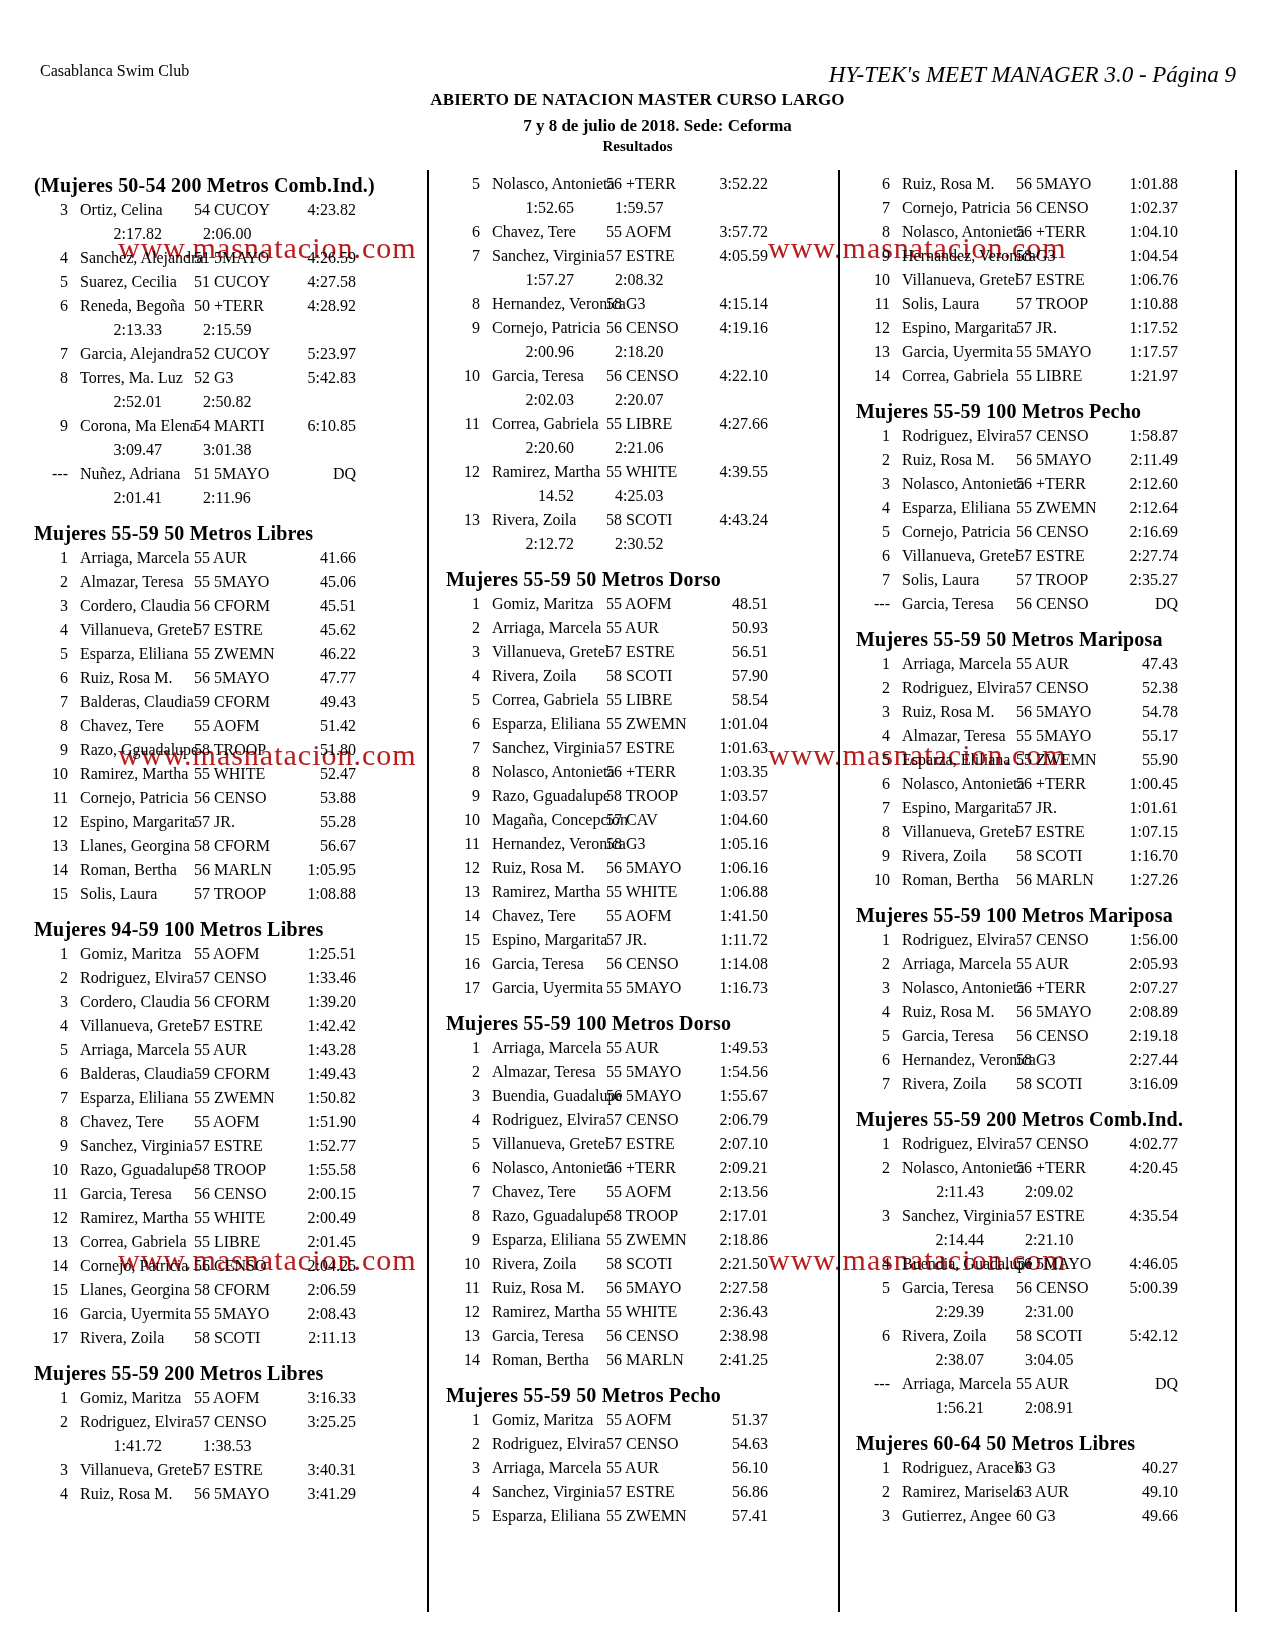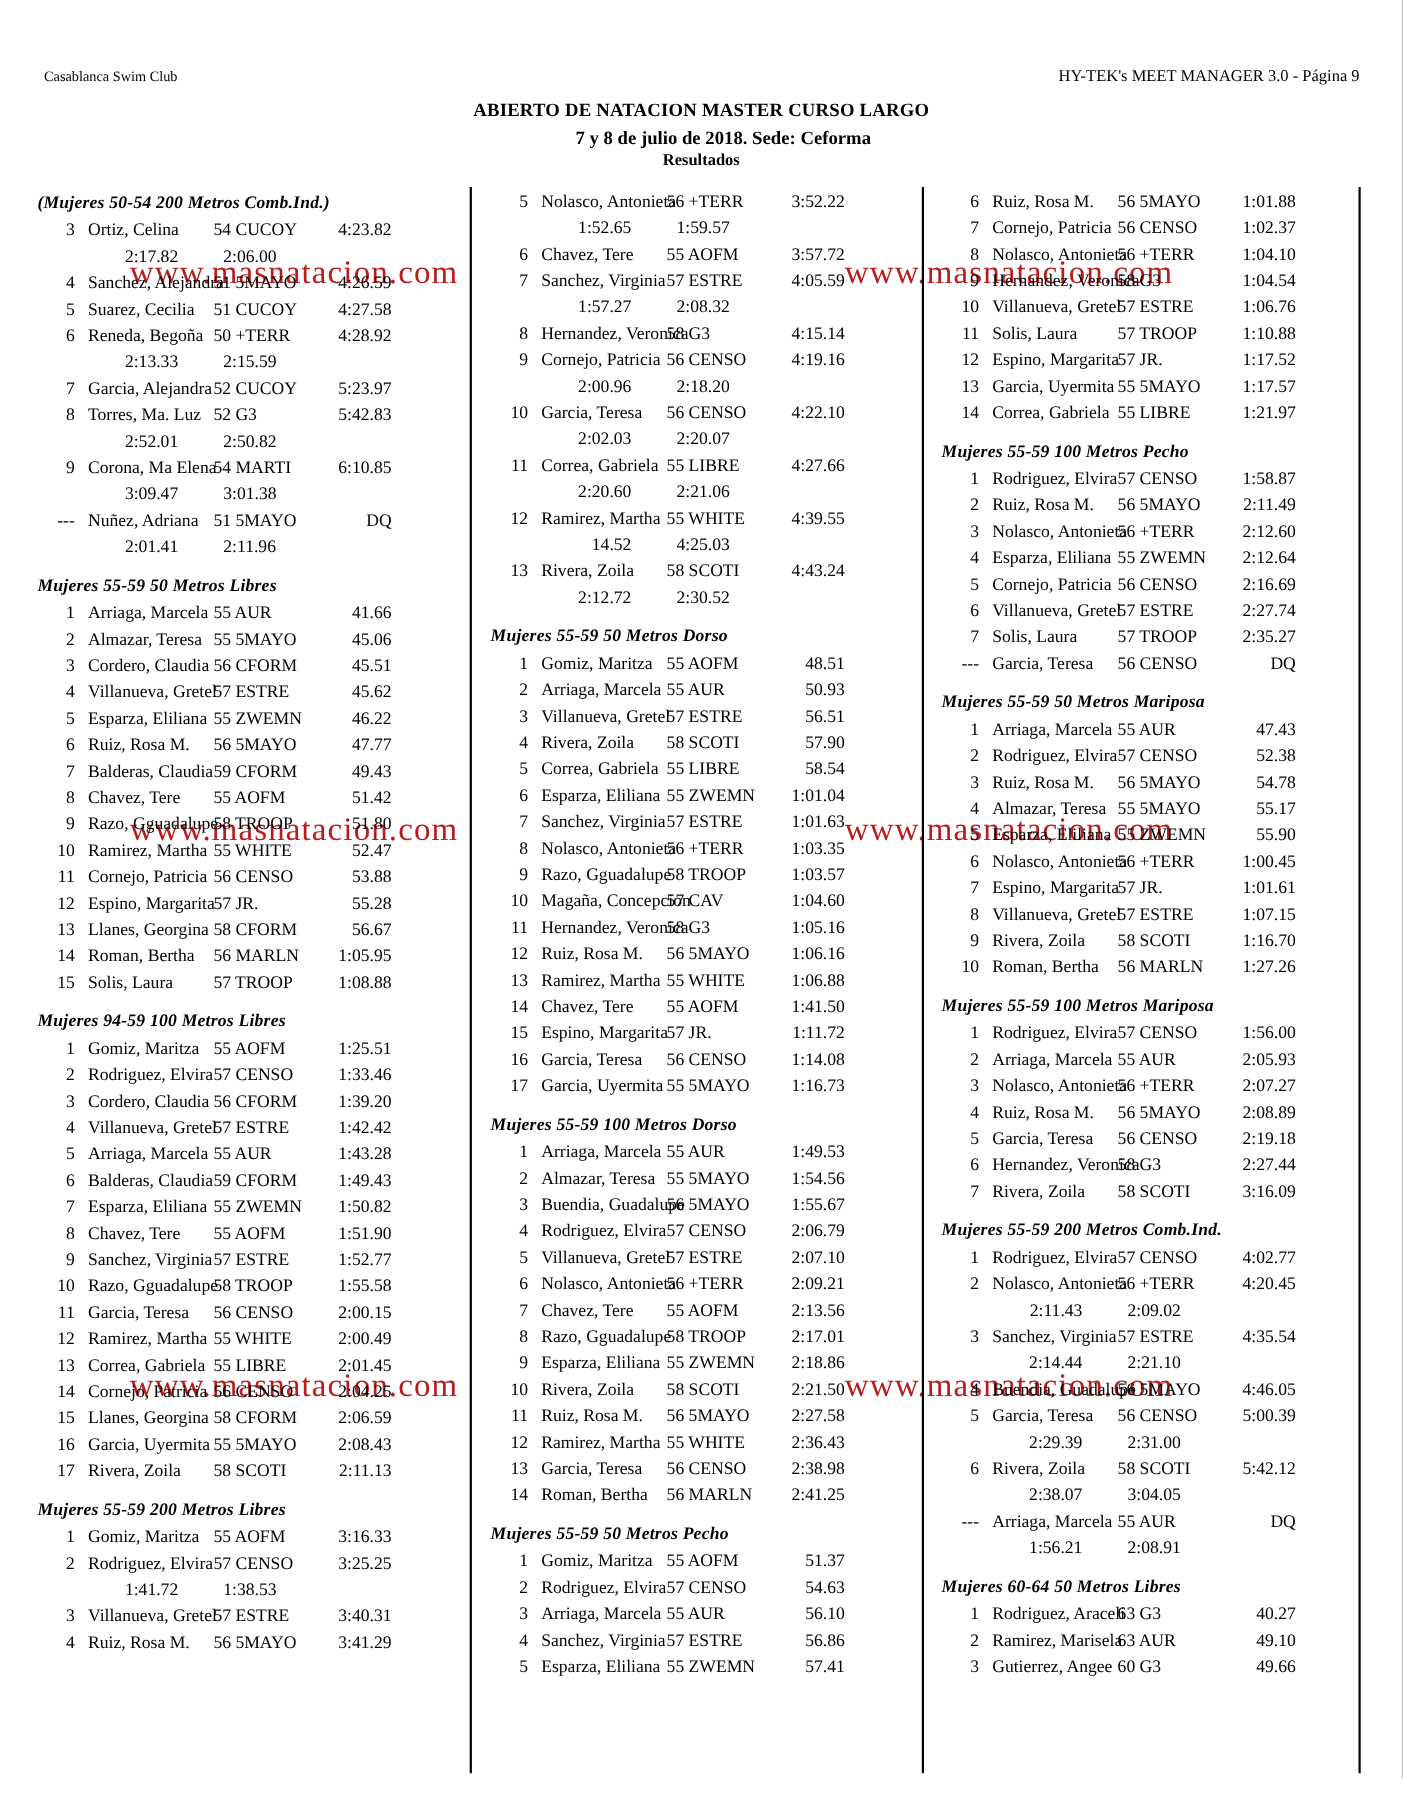--- a/index.html
+++ b/index.html
@@ -4,29 +4,29 @@
 <style>
   html,body{margin:0;padding:0;background:#888;}
   .page{
     position:relative;
     width:1275px;height:1650px;
     background:#ffffff;
     font-family:"Liberation Serif","DejaVu Serif",serif;
     color:#000;
     overflow:hidden;
   }
-  .hdr-left{position:absolute;left:40px;top:62px;font-size:13px;}
-  .hdr-right{position:absolute;right:39px;top:62px;font-size:15px;}
+  .hdr-left{position:absolute;left:40px;top:62px;font-size:16px;}
+  .hdr-right{position:absolute;right:39px;top:62px;font-size:23px;font-style:italic;}
   .title{position:absolute;left:0;top:90px;width:100%;text-align:center;font-size:17px;font-weight:bold;letter-spacing:.2px;}
   .subtitle{position:absolute;left:0;top:116px;width:100%;text-align:center;font-size:17px;font-weight:bold;margin-left:20px;}
   .results-label{position:absolute;left:0;top:138px;width:100%;text-align:center;font-size:15px;font-weight:bold;}
   .watermark{position:absolute;font-size:30px;color:#b91c1c;letter-spacing:1px;white-space:nowrap;z-index:0;}
   .divider{position:absolute;top:170px;width:2px;height:1442px;background:#000;}
   .col{position:absolute;top:172px;width:322px;z-index:1;}
-  .sec-h{font-weight:bold;font-size:16px;height:26px;line-height:26px;margin-top:10px;white-space:nowrap;letter-spacing:.2px;font-style:italic;}
+  .sec-h{font-weight:bold;font-size:20px;height:26px;line-height:26px;margin-top:10px;white-space:nowrap;letter-spacing:.2px;}
   .sec-h.first{margin-top:0;}
   .row{position:relative;height:24px;line-height:24px;font-size:16px;white-space:nowrap;}
   .place{position:absolute;left:0;width:34px;text-align:right;}
   .name{position:absolute;left:46px;}
   .team{position:absolute;left:160px;}
   .time{position:absolute;right:0;}
   .s1{position:absolute;left:40px;width:88px;text-align:right;}
   .s2{position:absolute;left:169px;}
 </style>
 </head>

